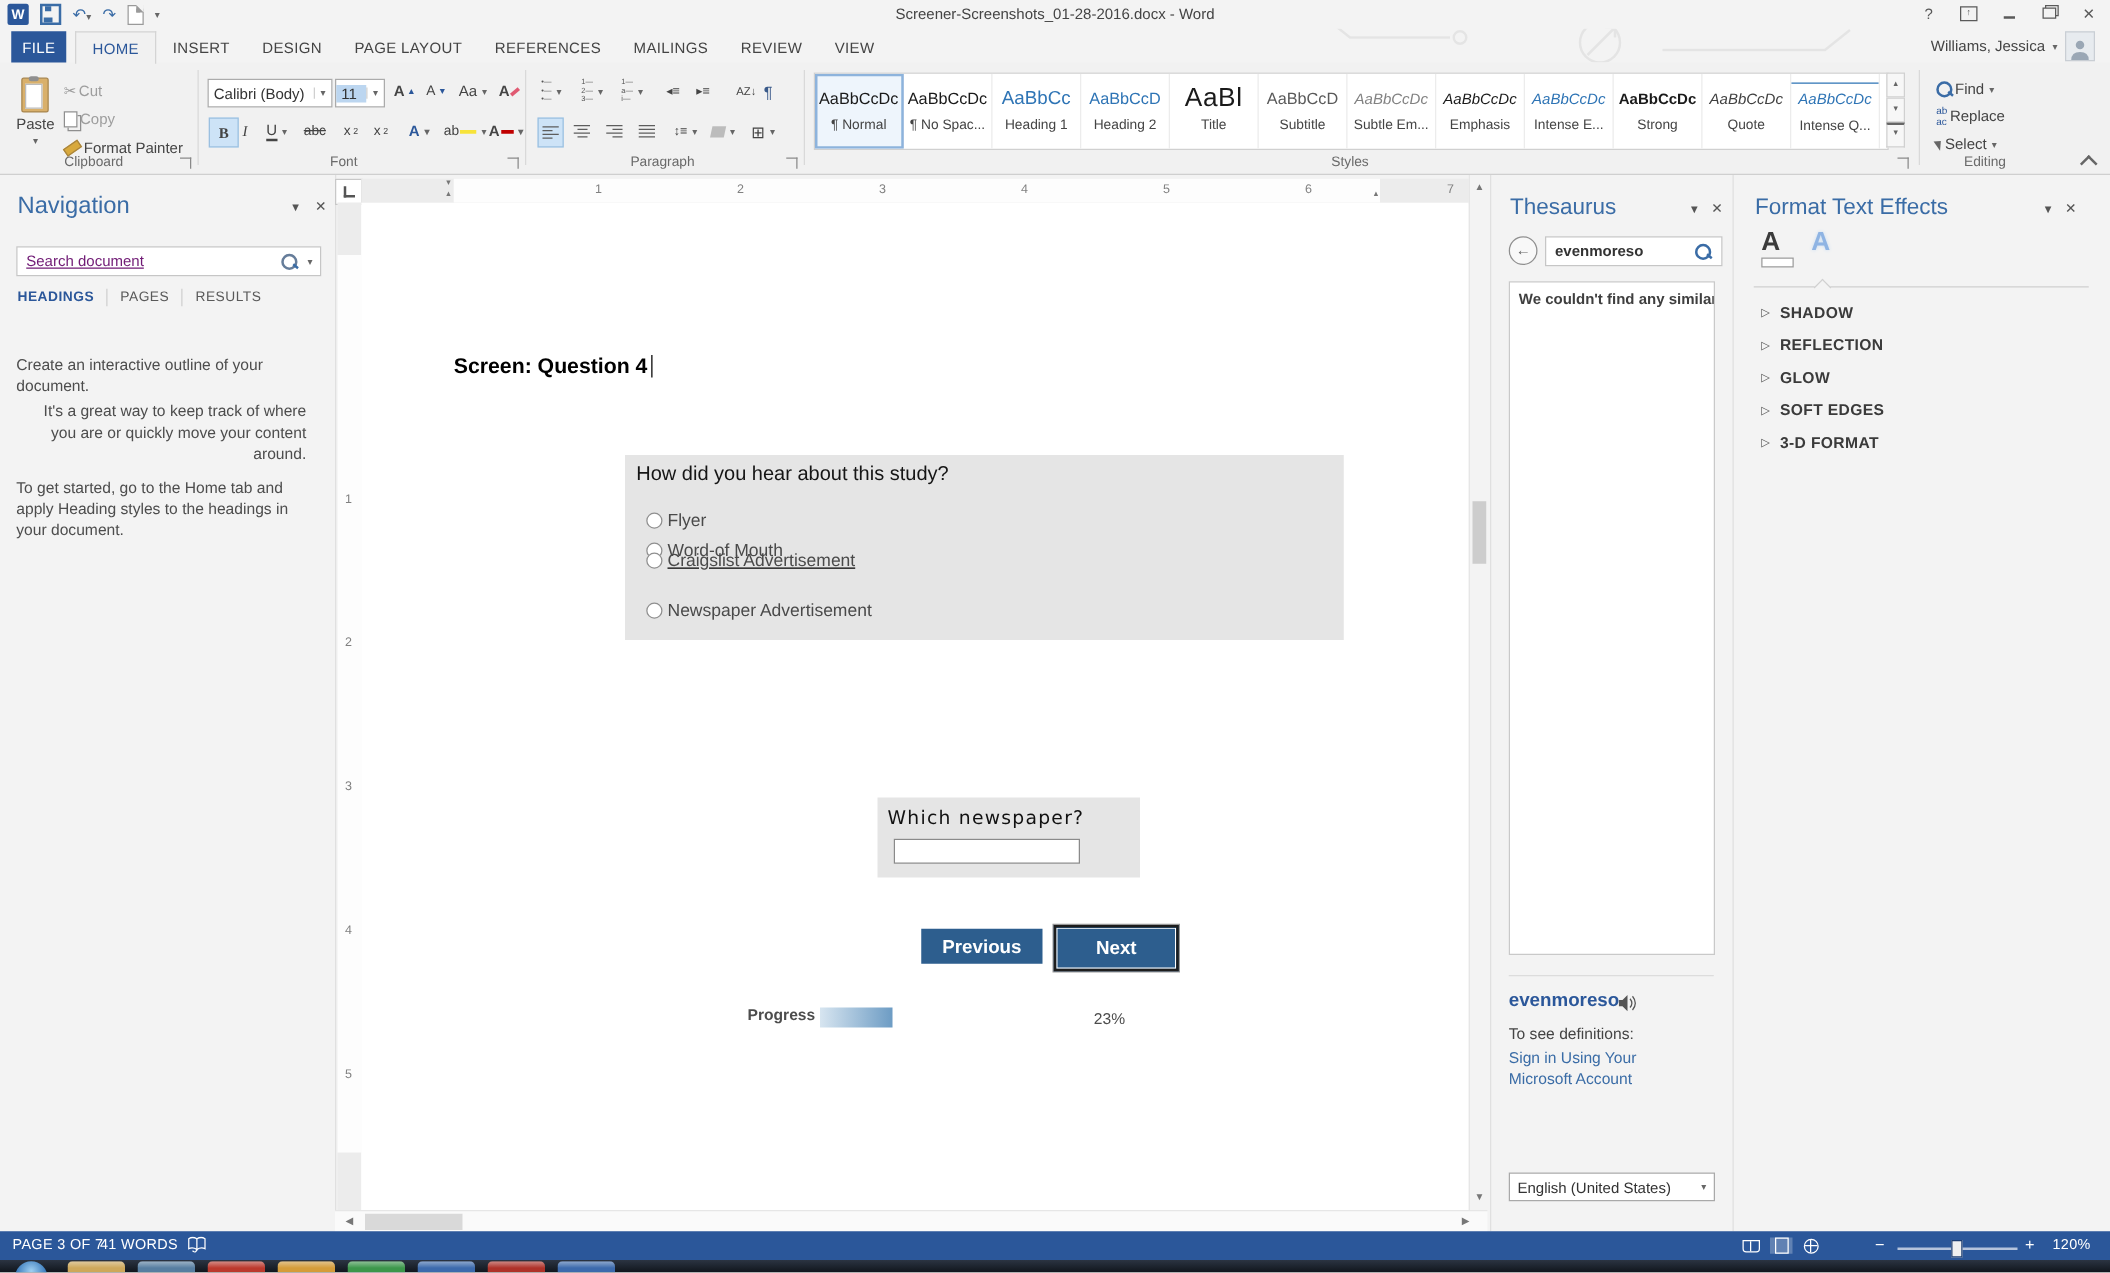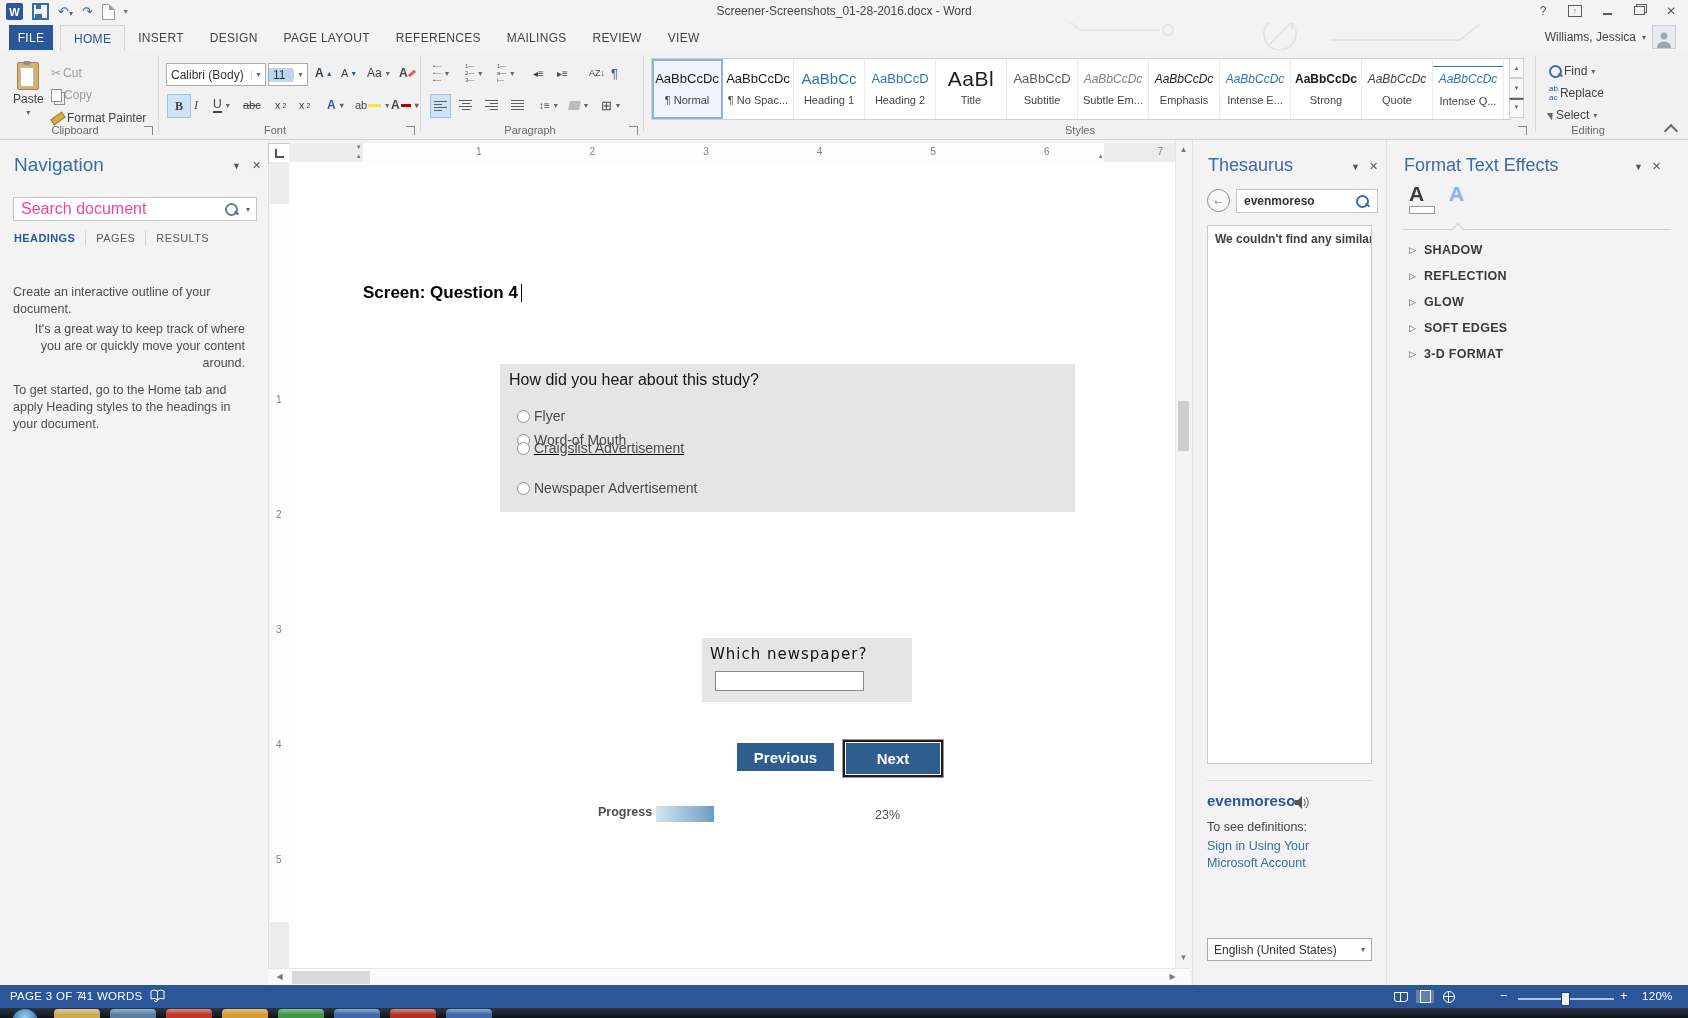--- a/index.html
+++ b/index.html
@@ -75,21 +75,21 @@
   .galscroll{position:absolute;left:1509px;top:8px;width:15px;height:60px;display:flex;flex-direction:column;}
   .galscroll div{flex:1;border:1px solid #d0d0d0;background:#f7f7f7;font-size:7px;color:#666;text-align:center;line-height:18px;}
   .magicon{width:9px;height:9px;border:2px solid #3a6ca6;border-radius:50%;position:relative;display:inline-block;}
   .magicon:after{content:"";position:absolute;left:7px;top:7px;width:5px;height:2px;background:#3a6ca6;transform:rotate(40deg);}
   .chevup{width:8px;height:8px;border-top:2px solid #666;border-right:2px solid #666;transform:rotate(-45deg);}
   
   #navpane{left:0;top:139px;width:268px;height:846px;background:#f3f3f3;border-right:1px solid #e0e0e0;}
   .panetitle{font-size:19px;color:#3a6ca6;}
   .panectl{color:#555;font-size:11px;}
   #navsearch{position:absolute;left:13px;top:58px;width:242px;height:22px;background:#fff;border:1px solid #c6c6c6;display:flex;align-items:center;}
-  #navsearch .ph{flex:1;font-size:16px;color:#ec4899;padding-left:7px;}
+  #navsearch .ph{flex:1;font-size:12px;color:#701a75;padding-left:7px;text-decoration:underline;}
   .navtab{font-size:11px;color:#595959;letter-spacing:.4px;}
   .navtab.active{color:#2b579a;font-weight:bold;}
   .navtabsep{width:1px;height:14px;background:#d0d0d0;margin:0 10px;}
   .navpara{position:absolute;left:13px;width:232px;font-size:12.5px;color:#4d4d4d;line-height:17px;}
   
   #cornerbox{left:268px;top:143px;width:20px;height:19px;background:#fff;border:1px solid #c8c8c8;display:flex;align-items:center;justify-content:center;}
   .tabsel{width:7px;height:7px;border-left:2px solid #555;border-bottom:2px solid #555;}
   #vruler{left:270px;top:162px;width:19px;height:806px;background:#ececec;}
   #vractive{left:0;top:42px;width:19px;height:718px;background:#fdfdfd;position:absolute;}
   .rnum{position:absolute;font-size:10px;color:#808080;}

